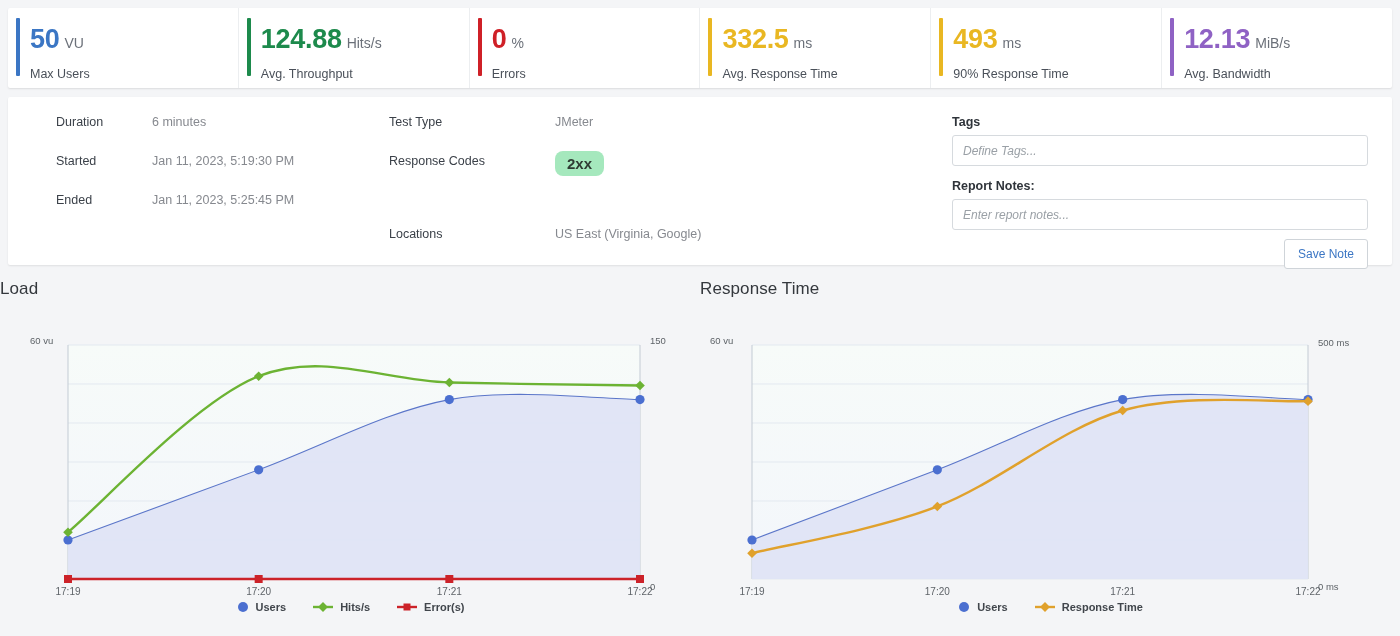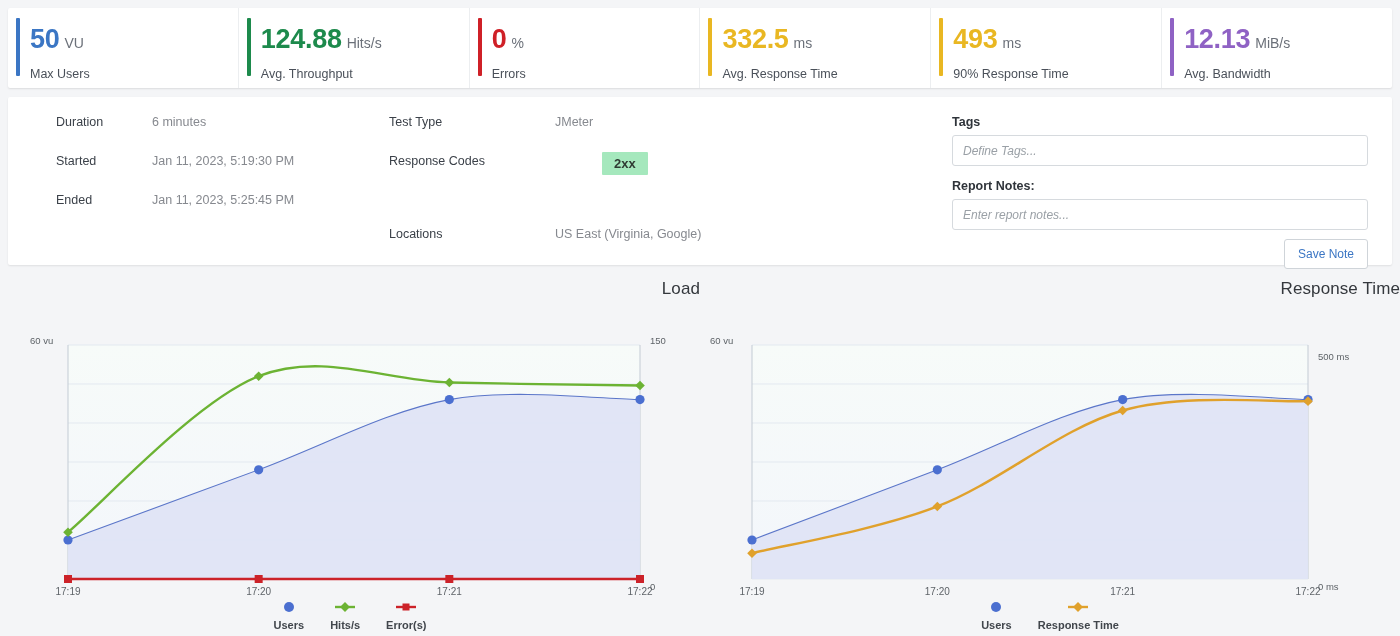--- a/index.html
+++ b/index.html
@@ -63,25 +63,24 @@
   .c1 .drow { height: 39px; }
   .c2 .drow { height: 39px; }
   .dlabel { font-size: 12.5px; color: #3b4149; width: 96px; flex: none; }
   .c2 .dlabel { width: 166px; }
   .dval { font-size: 12.5px; color: #86898f; }
 
   .badge {
     display: inline-block;
     background: #a5e8bd;
     color: #2f3b33;
-    font-size: 13px; font-weight: bold;
+    font-size: 15px; font-weight: bold;
     padding: 4px 12px;
-    border-radius: 1px;
+    border-radius: 8px;
     margin-top: -3px;
-    margin-left: 47px;
   }
 
   .flabel { font-size: 12.5px; font-weight: bold; color: #2f343a; }
   .finput {
     display: block; width: 100%;
     height: 31px;
     border: 1px solid #d6dade;
     border-radius: 3px;
     background: #fff;
     margin-top: 6px;
@@ -101,38 +100,38 @@
     font-family: Liberation Sans, sans-serif;
     padding: 7px 13px;
     cursor: pointer;
   }
   .mt14 { margin-top: 13px; }
 
   
   .charts { display: flex; margin-top: 14px; }
   .chart-card { width: 700px; position: relative; }
   .chart-title {
-    text-align: right;
+    text-align: left;
     font-size: 17px;
     font-weight: 400;
     color: #34383d;
     letter-spacing: .1px;
   }
   .plot-wrap { position: relative; height: 292px; margin-top: 8px; }
   .axis-lab {
     position: absolute;
     font-size: 9.5px;
     color: #5e6368;
     white-space: nowrap;
   }
   .legend {
     display: flex; justify-content: center; align-items: center;
     gap: 26px; margin-top: 2px;
   }
-  .lg { display: flex; align-items: center; gap: 6px; flex-direction: column; }
+  .lg { display: flex; align-items: center; gap: 6px; }
   .lg-txt { font-size: 11px; font-weight: bold; color: #41464c; }
 </style>
 </head>
 <body>
 
 <div class="kpi-row">
   <div class="kpi">
     <div class="bar" style="background:#3b76c4"></div>
     <div class="val-line">
       <span class="val" style="color:#3b76c4">50</span><span class="unit">VU</span>
@@ -287,21 +286,21 @@
         </svg>
         <span class="lg-txt">Error(s)</span>
       </div>
     </div>
   </div>
 
   <div class="chart-card">
     <div class="chart-title">Response Time</div>
     <div class="plot-wrap">
       <div class="axis-lab" style="left:10px;top:28px">60 vu</div>
-      <div class="axis-lab" style="left:618px;top:44px">500 ms</div>
+      <div class="axis-lab" style="left:618px;top:30px">500 ms</div>
       <div class="axis-lab" style="left:618px;top:274px">0 ms</div>
       <svg id="svg-rt" width="700" height="292">
           <defs>
             <linearGradient id="svg-rt-bg" x1="0" y1="0" x2="0" y2="1">
               <stop offset="0" stop-color="#f7fbf9"></stop>
               <stop offset="1" stop-color="#f3f6fb"></stop>
             </linearGradient>
           </defs>
           <rect x="52" y="38" width="556" height="234" fill="url(#svg-rt-bg)"></rect>
           <line x1="52" y1="38" x2="608" y2="38" stroke="#e3e9f0" stroke-width="1"></line>

